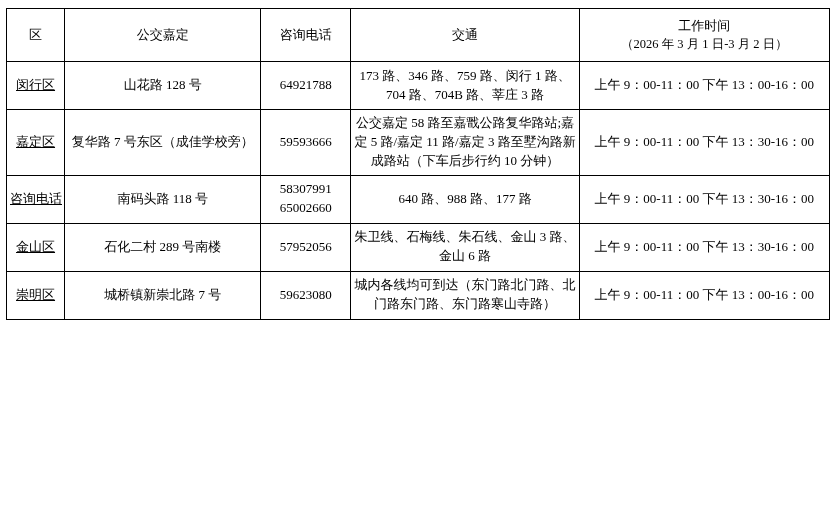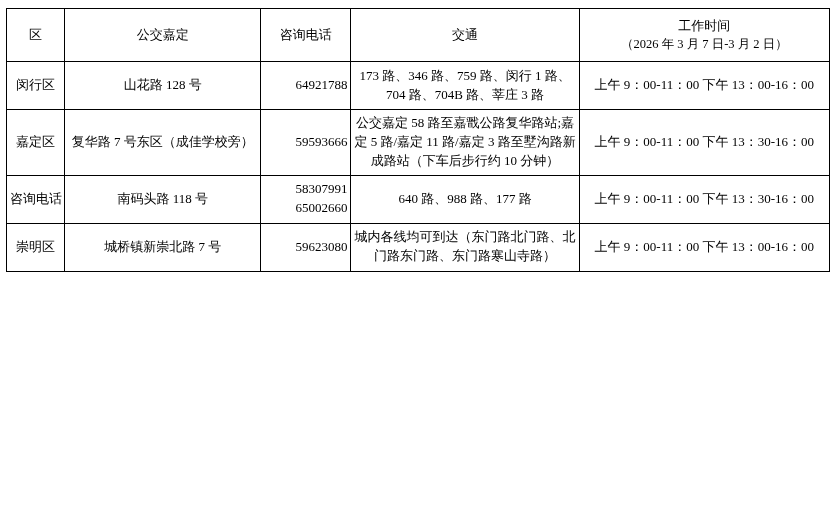--- a/index.html
+++ b/index.html
@@ -50,31 +50,31 @@
     font-size: 12.5px;
     white-space: nowrap;
   }
   .hdr-main {
     display: block;
     white-space: nowrap;
   }
   td.district {
     font-size: 13px;
     white-space: nowrap;
+    text-decoration: underline;
   }
   td.address {
     font-size: 13px;
   }
   td.phone {
     font-size: 13px;
     white-space: nowrap;
   }
   td.phone .line {
     display: block;
-    text-align: right;
   }
   td.traffic {
     font-size: 12.5px;
     line-height: 1.55;
     padding-left: 6px;
     padding-right: 6px;
   }
   td.hours {
     font-size: 12.5px;
     white-space: nowrap;
@@ -94,21 +94,21 @@
       <col class="col-hours">
     </colgroup>
     <thead>
       <tr>
         <td>区</td>
         <td>公交嘉定</td>
         <td>咨询电话</td>
         <td>交通</td>
         <td>
           <span class="hdr-main">工作时间</span>
-          <span class="hdr-sub">（2026 年 3 月 7 日-3 月 2 日）</span>
+          <span class="hdr-sub">（2026 年 3 月 1 日-3 月 2 日）</span>
         </td>
       </tr>
     </thead>
     <tbody id="table-body">
         <tr>
           <td class="district">闵行区</td>
           <td class="address">山花路 128 号</td>
           <td class="phone">
             <span class="line">64921788</span>
           </td>
@@ -128,20 +128,29 @@
           <td class="district">咨询电话</td>
           <td class="address">南码头路 118 号</td>
           <td class="phone">
             <span class="line">58307991</span>
             <span class="line">65002660</span>
           </td>
           <td class="traffic">640 路、988 路、177 路</td>
           <td class="hours">上午 9：00-11：00 下午 13：30-16：00</td>
         </tr>
         <tr>
+          <td class="district">金山区</td>
+          <td class="address">石化二村 289 号南楼</td>
+          <td class="phone">
+            <span class="line">57952056</span>
+          </td>
+          <td class="traffic">朱卫线、石梅线、朱石线、金山 3 路、金山 6 路</td>
+          <td class="hours">上午 9：00-11：00 下午 13：30-16：00</td>
+        </tr>
+        <tr>
           <td class="district">崇明区</td>
           <td class="address">城桥镇新崇北路 7 号</td>
           <td class="phone">
             <span class="line">59623080</span>
           </td>
           <td class="traffic">城内各线均可到达（东门路北门路、北门路东门路、东门路寒山寺路）</td>
           <td class="hours">上午 9：00-11：00 下午 13：00-16：00</td>
         </tr>
       </tbody>
   </table>

